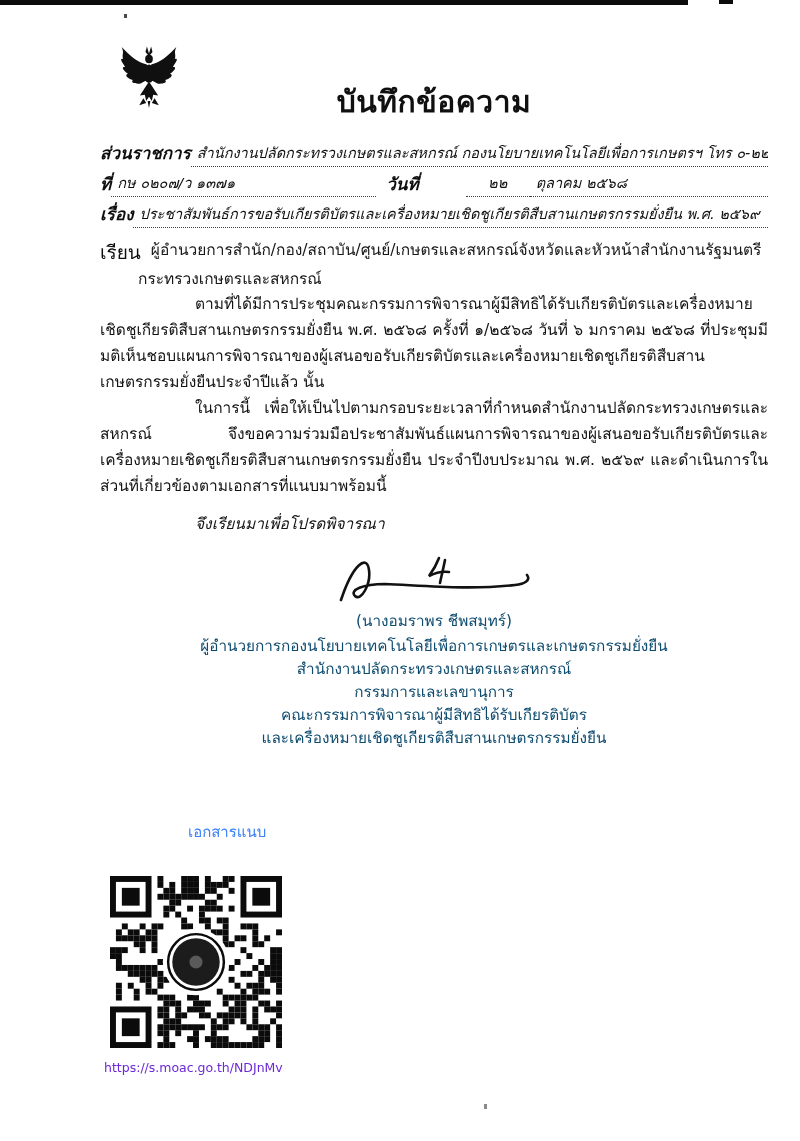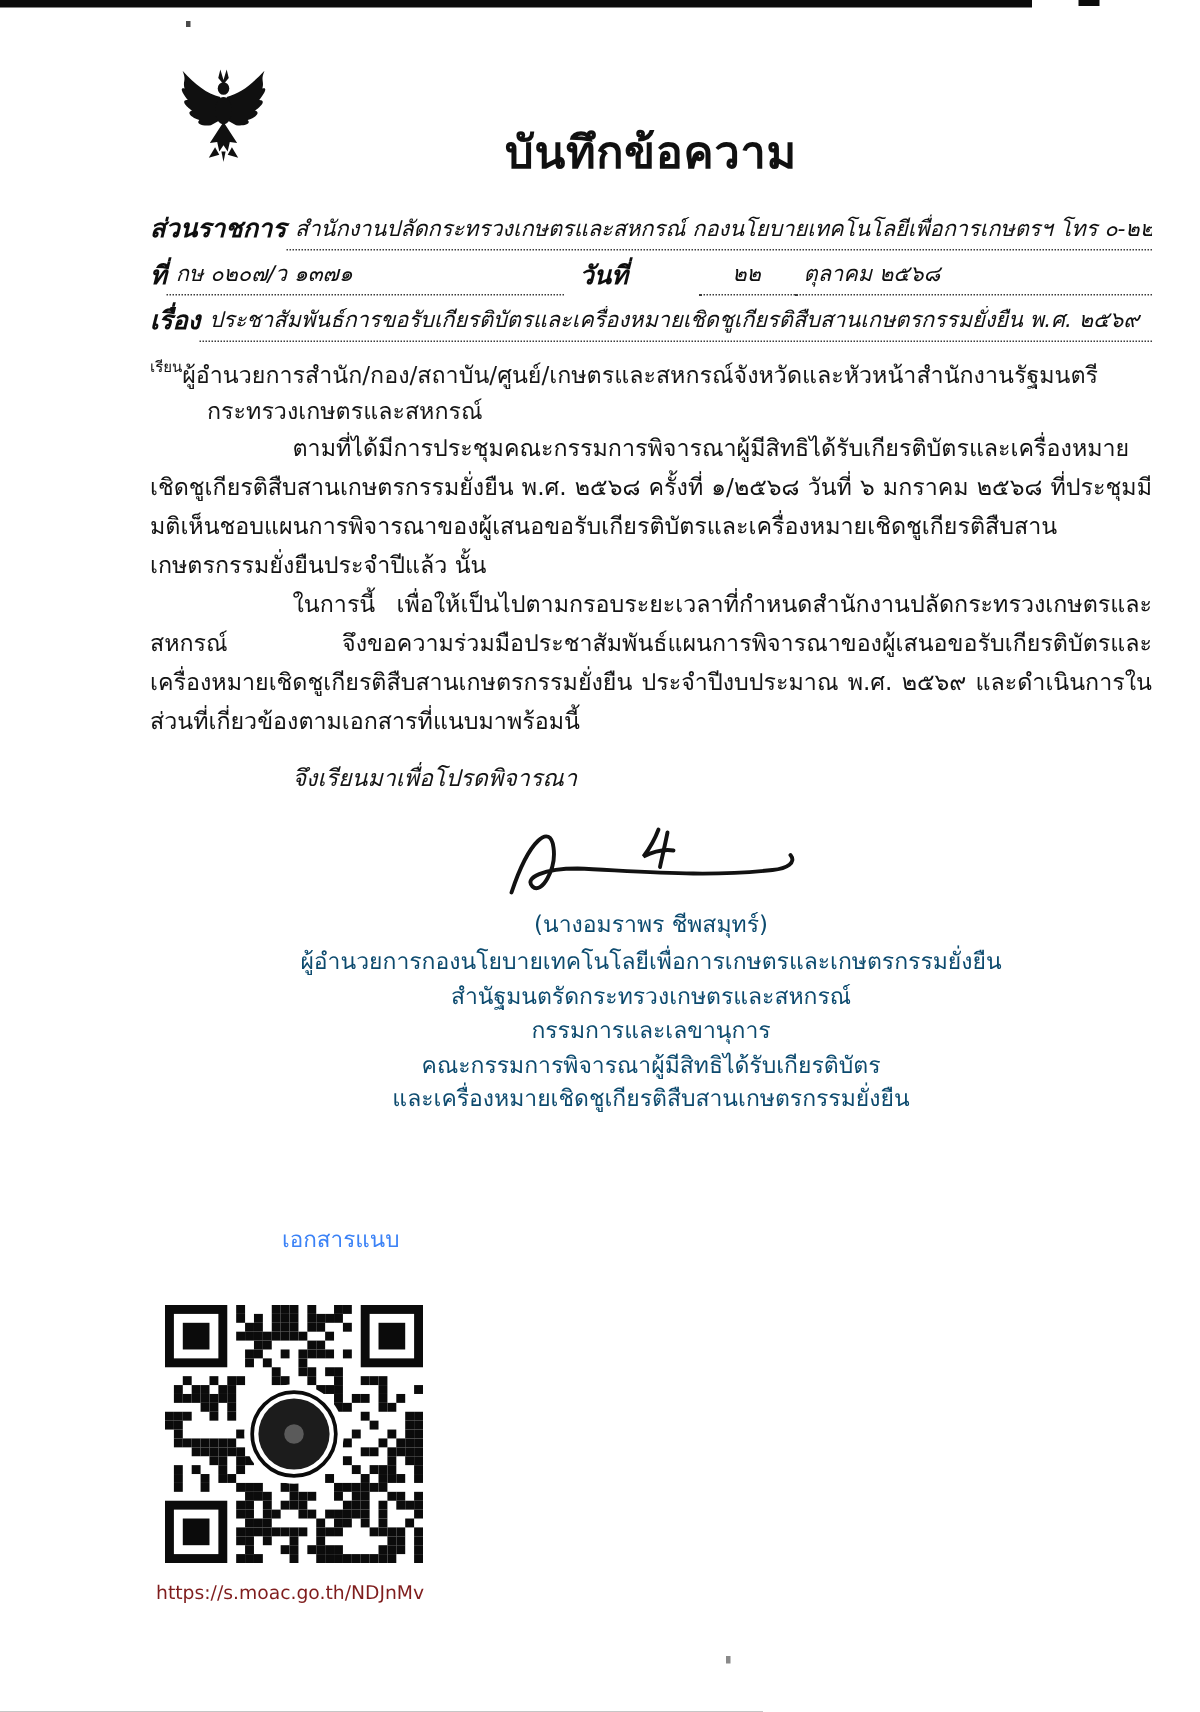--- a/index.html
+++ b/index.html
@@ -24,34 +24,34 @@
   .form-line{display:flex;align-items:flex-end;margin-top:5px;font-size:15px;line-height:1.5;font-style:italic;}
   .lbl{font-weight:bold;font-size:17px;white-space:nowrap;color:#0e0e0e;}
   .dotfill{flex:1 1 auto;border-bottom:1.6px dotted #3c3c3c;padding:0 4px 1px 6px;
     white-space:nowrap;overflow:hidden;min-width:0;}
   .hand{font-size:14.5px;color:#101010;}
   .dot-day{flex:0 0 64px;border-bottom:1.6px dotted #3c3c3c;text-align:center;padding-bottom:1px;margin-left:47px;}
   .gap{flex:0 0 10px;}
 
   .to-block{margin-top:10px;font-size:15.5px;line-height:1.55;}
   .to-first{display:flex;}
-  .to-first .lbl{font-weight:normal;font-size:10px;}
+  .to-first .lbl{font-weight:normal;font-size:19px;margin-right:10px;}
   .to-second{padding-left:38px;}
 
   .para{text-align:justify;text-indent:95px;font-size:15.5px;
     line-height:1.68;overflow-wrap:anywhere;color:#141414;}
   .closing{margin-top:12px;text-indent:95px;font-size:15.5px;color:#141414;font-style:italic;}
 
   .signature-block{margin-top:14px;text-align:center;font-size:15.3px;line-height:1.5;color:#0c4a6e;}
   .sig-svg{display:block;margin:0 auto 2px auto;}
   .sig-name{margin-bottom:2px;}
 
   .attach-label{margin-top:70px;margin-left:88px;font-size:15px;color:#3b82f6;}
   .qr-wrap{margin-top:32px;margin-left:8px;width:176px;height:172px;}
-  .qr-url{margin-top:12px;margin-left:4px;font-size:12.5px;color:#7f1d1d;
+  .qr-url{margin-top:12px;margin-left:4px;font-size:12.5px;color:#6d28d9;
     font-family:"DejaVu Sans","Liberation Sans",sans-serif;}
 </style>
 </head>
 <body>
 
 <div class="page">
 
   <div class="scan-bar"></div>
   <div class="scan-dash"></div>
   <div class="scan-dot"></div>
@@ -112,21 +112,21 @@
     <div class="signature-block">
       <svg class="sig-svg" width="230" height="58" viewBox="0 0 230 58" xmlns="http://www.w3.org/2000/svg">
         <g fill="none" stroke="#121212" stroke-width="2.6" stroke-linecap="round">
           <path d="M22 50 C34 14 48 4 50 20 C52 34 42 52 36 46 C30 40 44 34 66 34 C110 36 152 40 196 35 C206 34 212 30 208 25"></path>
           <path d="M120 8 C117 16 113 22 110 26 C116 23 124 21 130 22"></path>
           <path d="M126 10 C124 20 122 28 121 33"></path>
         </g>
       </svg>
       <div class="sig-name">(นางอมราพร  ชีพสมุทร์)</div>
       <div>ผู้อำนวยการกองนโยบายเทคโนโลยีเพื่อการเกษตรและเกษตรกรรมยั่งยืน</div>
-      <div>สำนัฐมนตรัดกระทรวงเกษตรและสหกรณ์</div>
+      <div>สำนักงานปลัดกระทรวงเกษตรและสหกรณ์</div>
       <div>กรรมการและเลขานุการ</div>
       <div>คณะกรรมการพิจารณาผู้มีสิทธิได้รับเกียรติบัตร</div>
       <div>และเครื่องหมายเชิดชูเกียรติสืบสานเกษตรกรรมยั่งยืน</div>
     </div>
 
     <div class="attach-label">เอกสารแนบ</div>
 
     <div class="qr-wrap">
       <svg id="qr-svg" width="176" height="172" viewBox="0 0 174 174" xmlns="http://www.w3.org/2000/svg">
           <rect x="0" y="0" width="174" height="174" fill="#ffffff"></rect>

